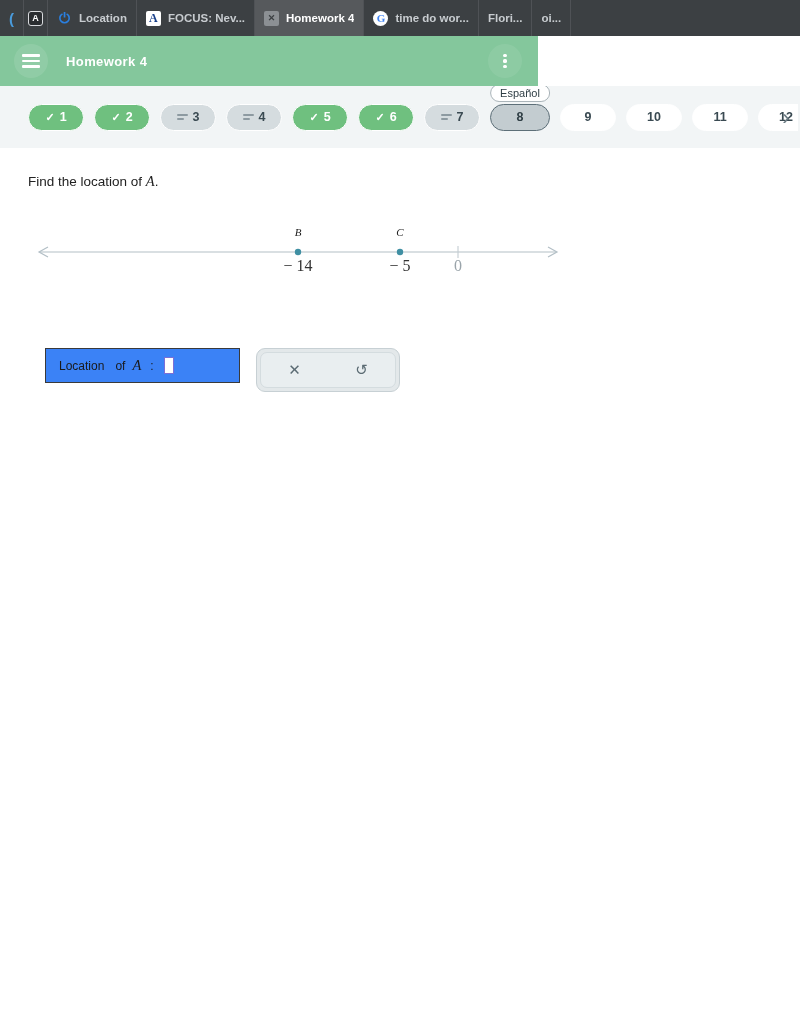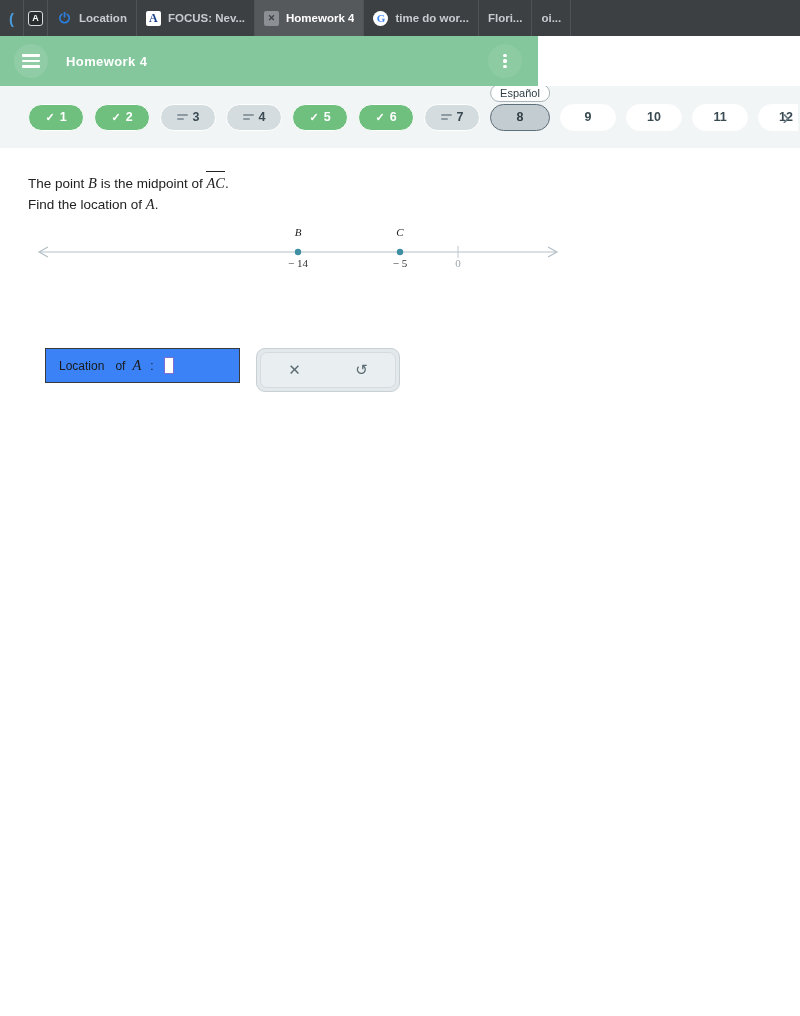--- a/index.html
+++ b/index.html
@@ -161,21 +161,21 @@
   .nl-svg { display: block; }
   .nl-label {
     position: absolute;
     font-family: "Liberation Serif", serif; font-style: italic;
     font-size: 11px; color: #222222;
     transform: translateX(-50%);
   }
   .nl-value {
     position: absolute;
     font-family: "Liberation Serif", serif;
-    font-size: 11px; color: #333333;
+    font-size: 16px; color: #333333;
     transform: translateX(-50%);
     white-space: nowrap;
   }
   .nl-value.zero { color: #9aa4aa; }
 
   
   .answerbox {
     position: absolute; left: 45px; top: 312px;
     width: 195px; height: 35px;
     border: 1.3px solid #3a3a3a;
@@ -367,23 +367,20 @@
       <div class="pill plain">
         <span>12</span>
       </div>
     </div>
 
     <div class="next-chevron">›</div>
   </div>
 
   <div class="qtext">
     <div>
-      <span>The point </span><span class="mvar">B</span><span> is the midpoint of </span><span class="mvar overbar">AC</span><span>.</span>
-    </div>
-    <div>
       <span>Find the location of </span><span class="mvar">A</span><span>.</span>
     </div>
   </div>
 
   <div class="numline">
     <svg class="nl-svg" width="540" height="46">
       <line x1="12" y1="24" x2="528" y2="24" stroke="#b3bfc6" stroke-width="1.2"></line>
       <polyline points="20,19 11,24 20,29" fill="none" stroke="#b3bfc6" stroke-width="1.2"></polyline>
       <polyline points="520,19 529,24 520,29" fill="none" stroke="#b3bfc6" stroke-width="1.2"></polyline>
       <line x1="430" y1="18" x2="430" y2="30" stroke="#c3ccd1" stroke-width="1.1"></line>

